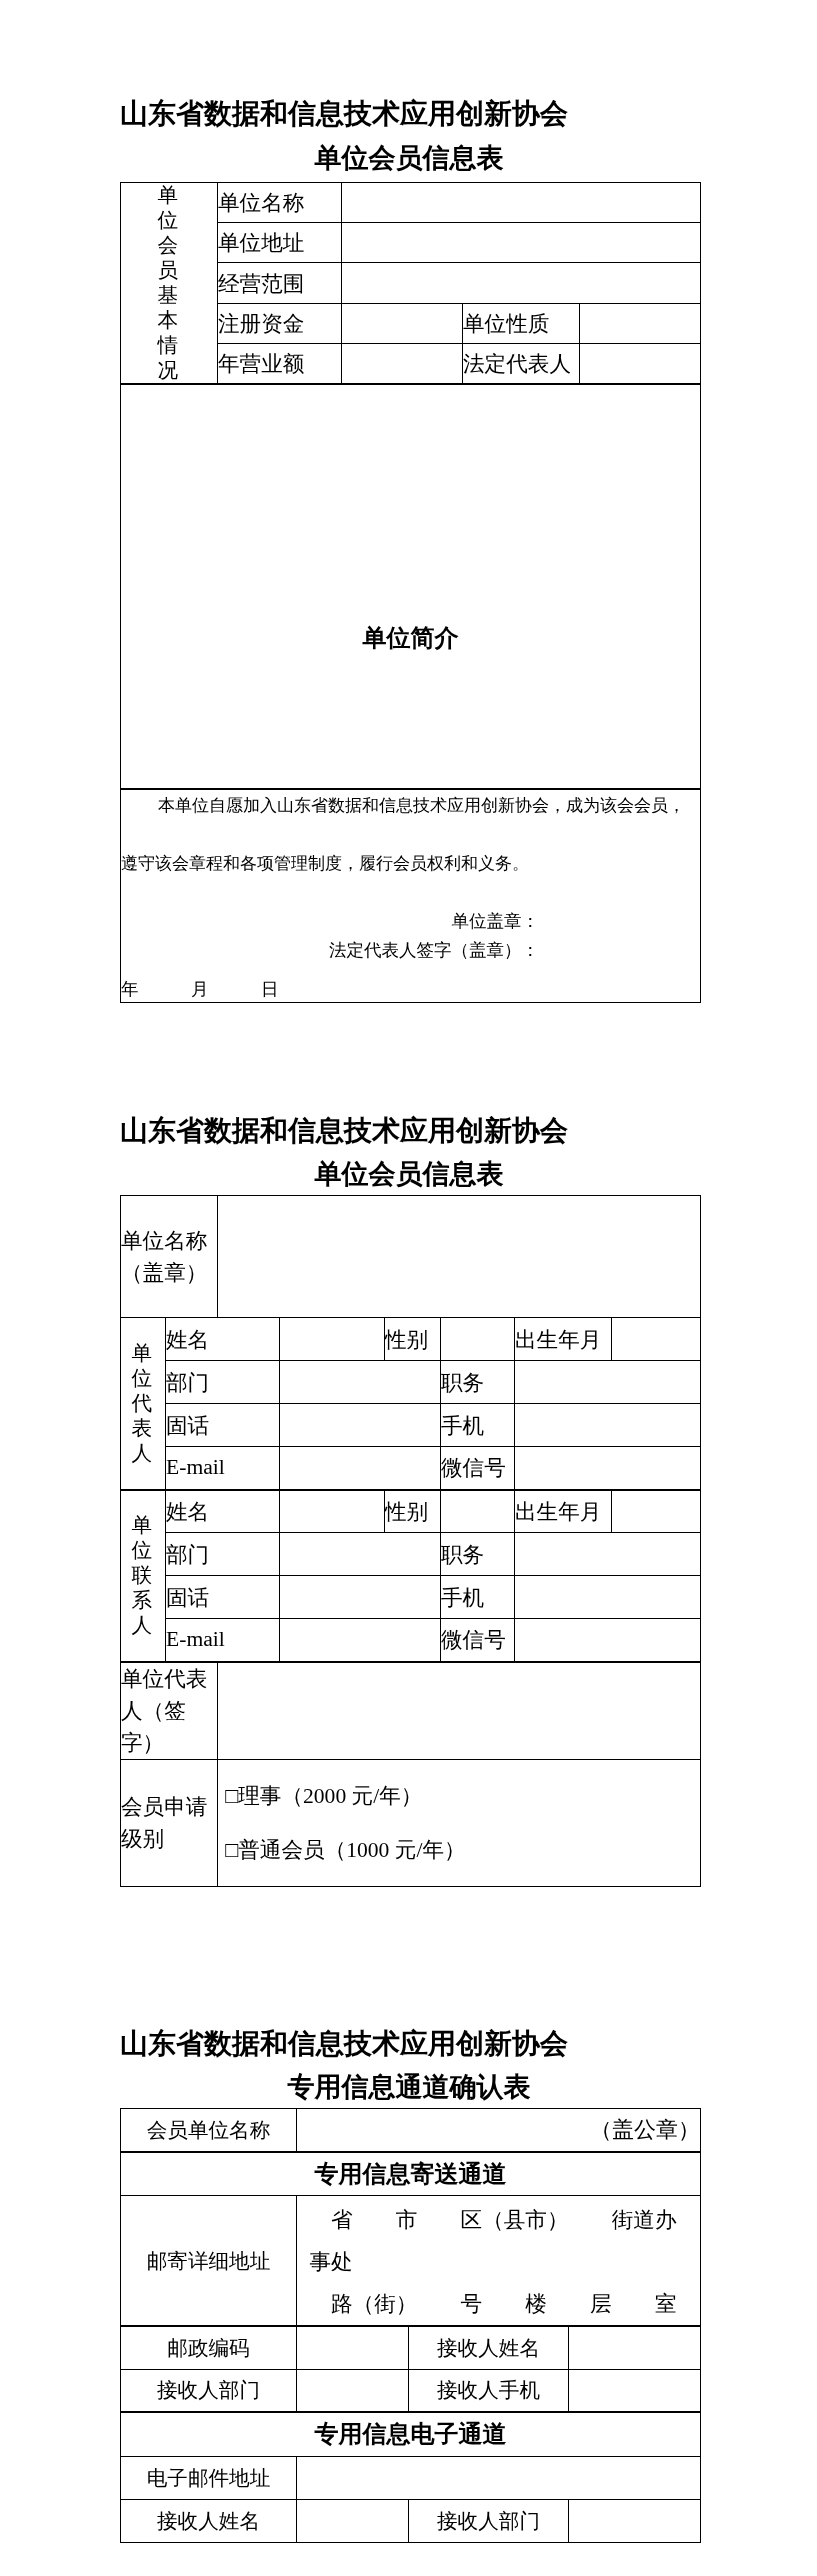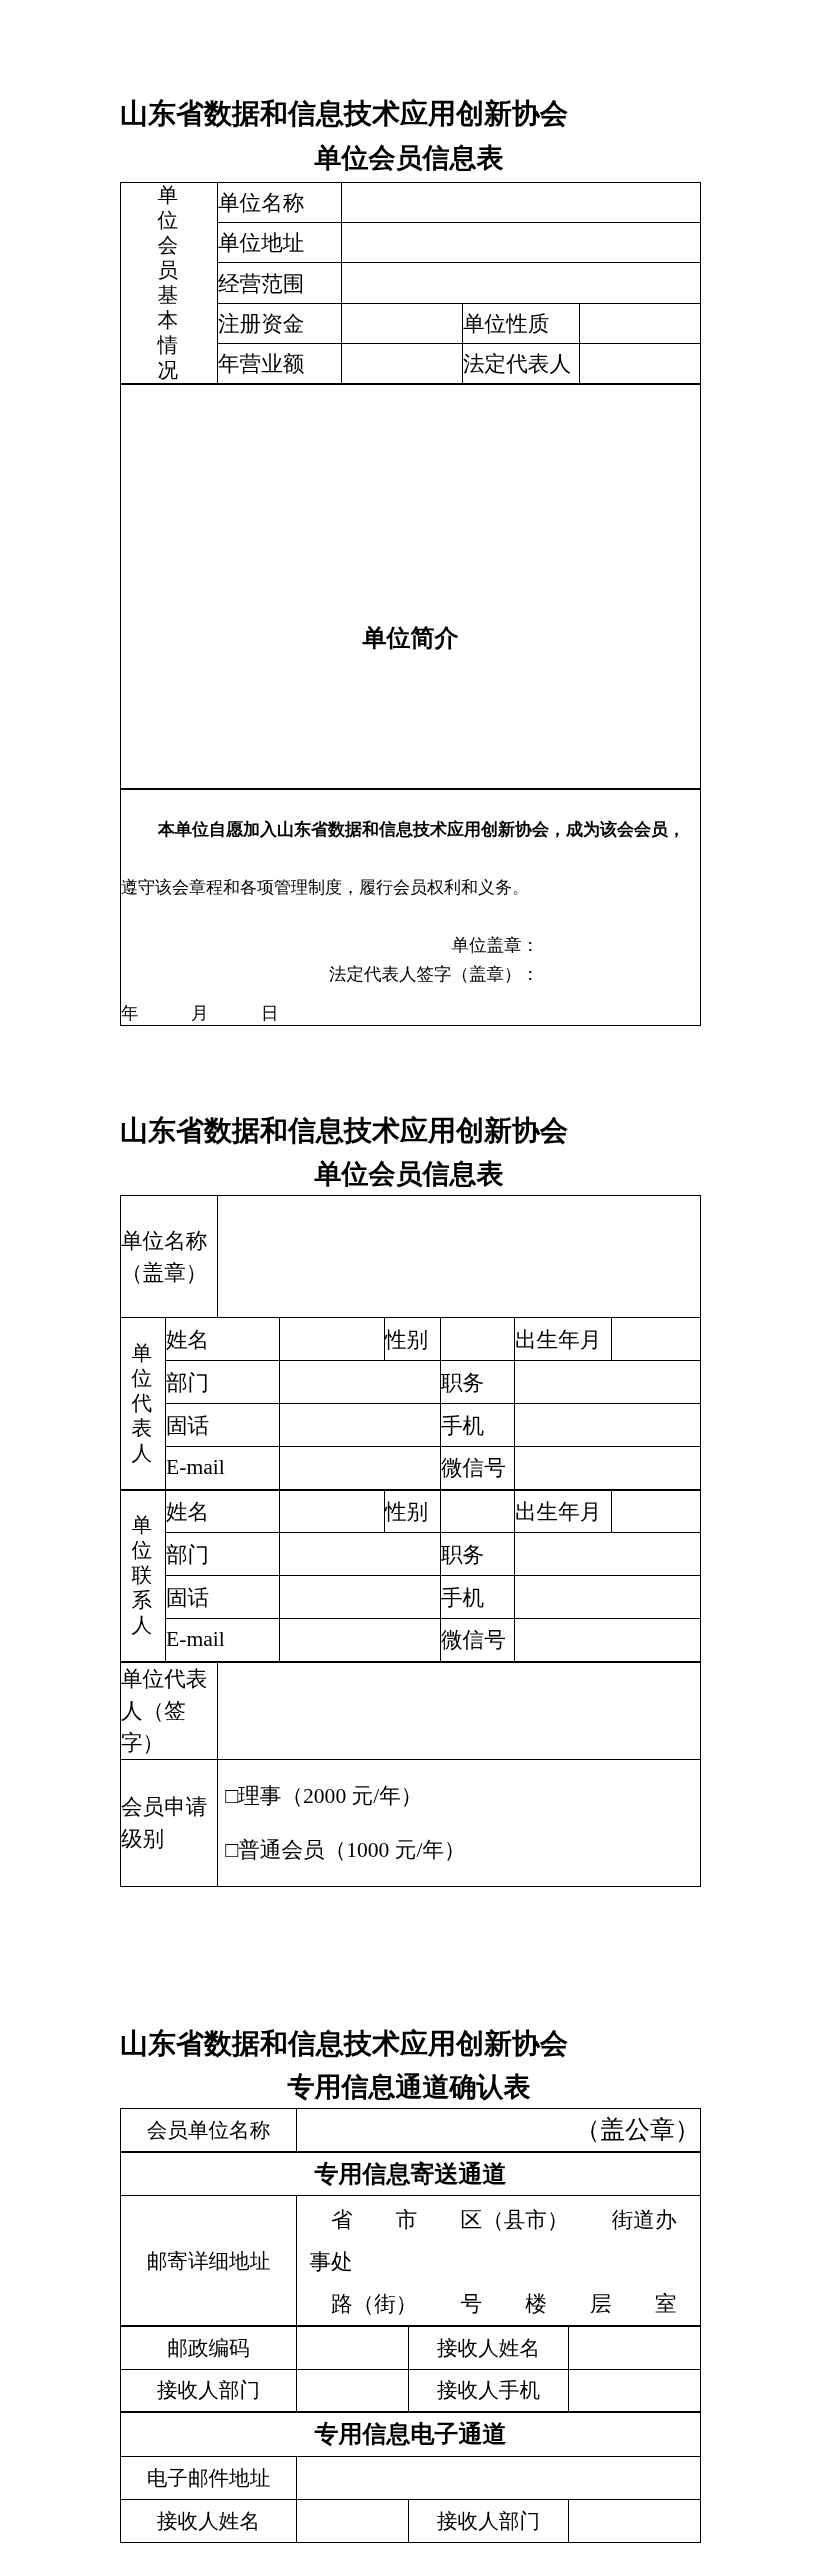--- a/index.html
+++ b/index.html
@@ -13,33 +13,33 @@
   table.frm td{border:1px solid #000;padding:0;vertical-align:middle;overflow:hidden;}
   table.frm{border:1.5px solid #000;}
   tr.thick td{border-top-width:2.1px;}
   td.lbl{text-align:left;font-size:21.6px;}
   td.lbl3{text-align:center;font-size:20.6px;}
   td.hdr{text-align:center;font-family:"Liberation Sans","DejaVu Sans",sans-serif;font-weight:bold;font-size:24px;}
   .vtext{width:23px;margin:0 auto;font-size:20.6px;line-height:25px;word-break:break-all;}
   .two-line{line-height:32px;}
   
   .decl{padding:0 19.6px;font-size:17px;}
-  .decl .l1{margin-top:28px;text-indent:37px;line-height:23px;white-space:pre;font-weight:bold;}
+  .decl .l1{margin-top:4px;text-indent:37px;line-height:23px;white-space:pre;}
   .decl .l2{margin-top:35px;line-height:23px;white-space:pre;}
   .decl .sealblock{margin-top:32px;text-align:right;padding-right:161px;font-size:17.5px;line-height:29px;}
   .decl .dateline{margin-top:12.4px;padding-right:34px;font-size:17.5px;white-space:pre;}
   td.profile{vertical-align:top;}
   td.profile .ptitle{margin-top:103px;text-align:center;
       font-family:"Liberation Sans","DejaVu Sans",sans-serif;font-weight:bold;font-size:24px;}
   
   .opts{padding-left:7.2px;font-size:21.6px;}
   .opts .opt1{margin-top:0px;}
   .opts .opt2{margin-top:25px;}
   
-  .sealhint{text-align:right;padding-right:57px;font-size:25px;margin-left:36px;}
+  .sealhint{text-align:right;padding-right:57px;font-size:22px;margin-left:36px;}
   td.addr{vertical-align:top;font-size:21.6px;}
   td.addr div{padding-left:12.4px;line-height:42px;white-space:pre;}
   td.addr .a1{padding-top:3.1px;}
   .note-line{position:absolute;left:127px;font-size:20.6px;white-space:pre;}
 </style>
 </head>
 <body>
 
 <div class="page">
 

